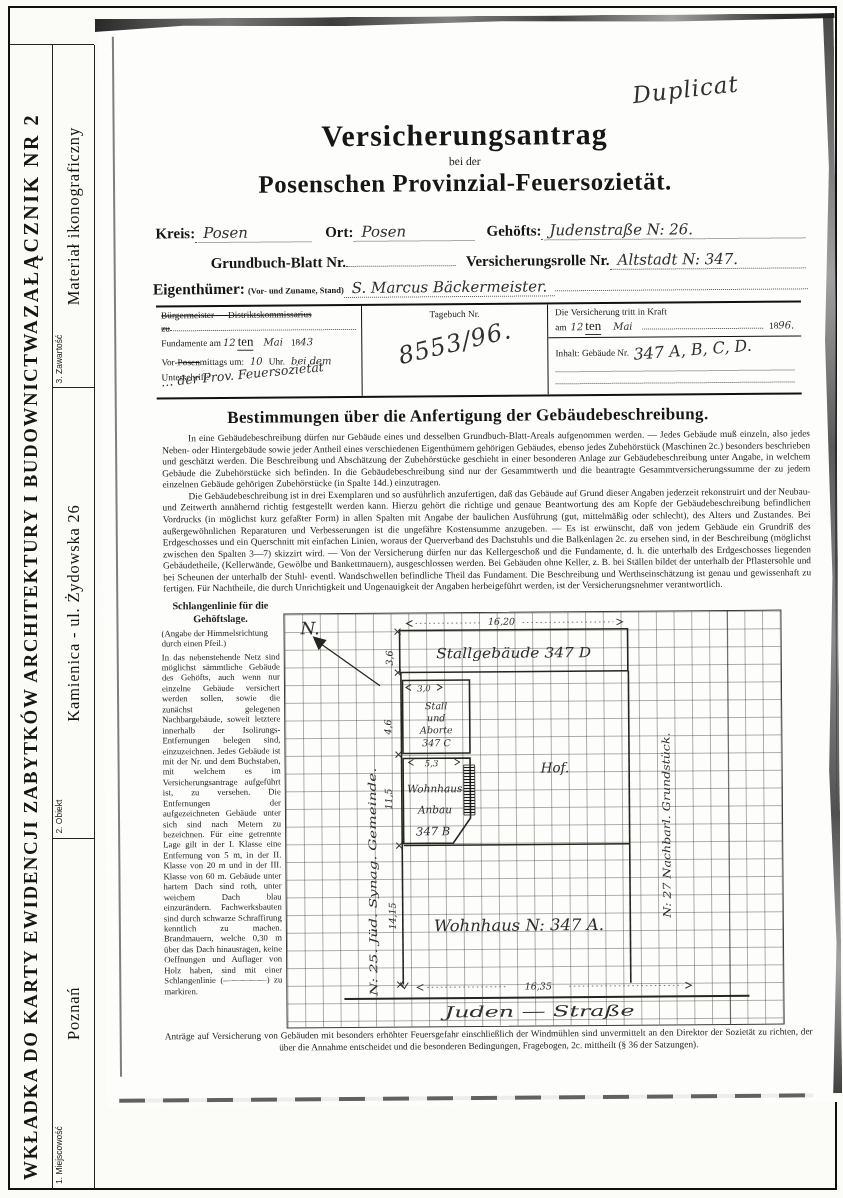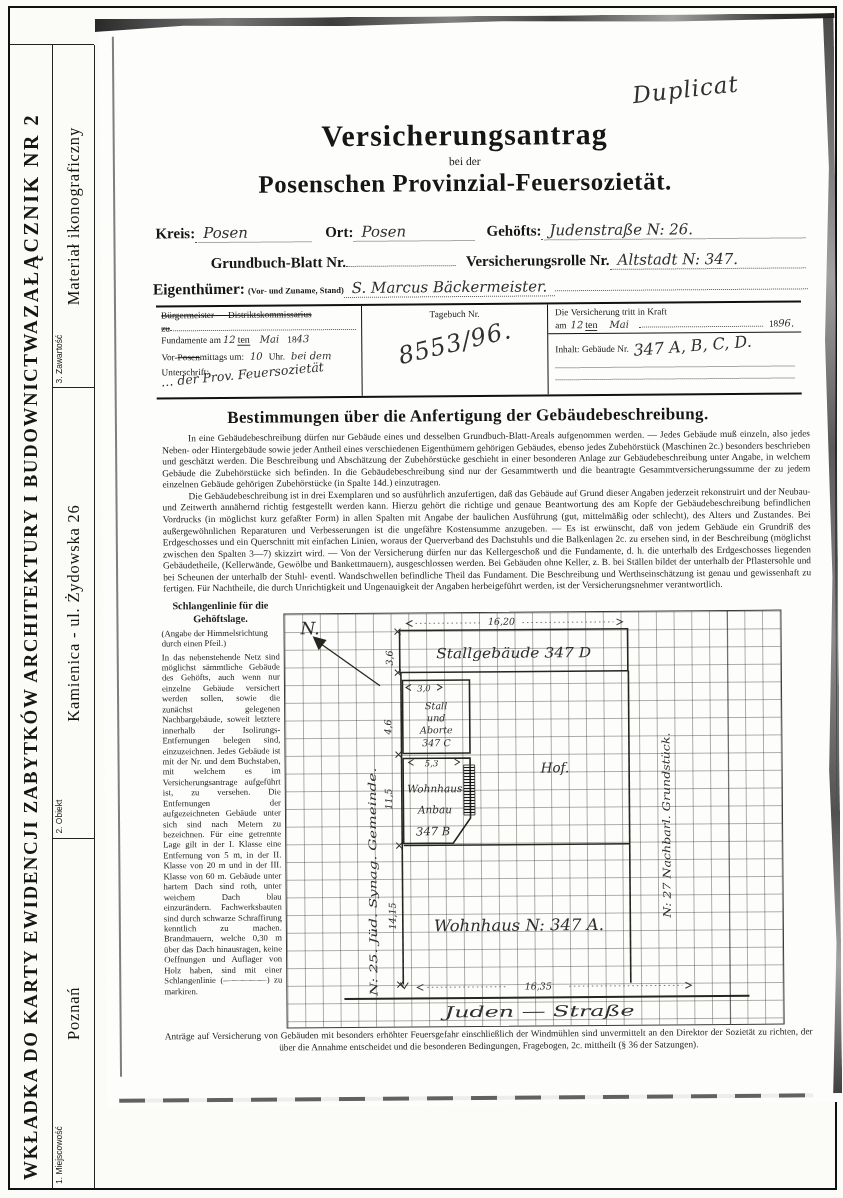--- a/index.html
+++ b/index.html
@@ -53,21 +53,21 @@
   
   .otable{left:55px;top:285px;width:645px;height:90px;display:flex;
           border-top:2px solid #111;border-bottom:2.5px solid #111;}
   .ocell{position:relative;font-size:9.3px;}
   .oc1{width:195px;padding:3px 5px;}
   .oc2{width:185px;border-left:1.2px solid #111;text-align:center;}
   .oc3{flex:1;border-left:1.2px solid #111;padding:3px 7px;}
   .strike{text-decoration:line-through;text-decoration-thickness:1.2px;}
   .oline{display:flex;align-items:baseline;margin-top:1px;}
   .hsm{font-size:10px;white-space:nowrap;}
-  .sup{font-size:10px;border-bottom:1px solid #333;margin:0 2px;}
+  .sup{font-size:13px;border-bottom:1px solid #333;margin:0 2px;}
   .journal{font-size:24px;transform:rotate(-13deg);display:inline-block;margin-top:10px;letter-spacing:1px;}
   .sigscrawl{position:absolute;left:4px;top:60px;font-size:12.5px;transform:rotate(-5deg);white-space:nowrap;}
   .c3rule{border-bottom:1.2px solid #111;margin:2px -7px 3px -7px;}
   .dotrow{border-bottom:1.2px dotted #555;height:11px;}
   .inhalt-hand{font-size:16px;transform:rotate(-4deg);display:inline-block;white-space:nowrap;}
 
   .rules-head{left:0;top:388px;width:732px;text-align:center;font-size:17px;font-weight:bold;letter-spacing:.3px;}
   .rules{left:60px;top:413px;width:648px;font-size:9.4px;line-height:1.23;text-align:justify;color:#1c1c1c;}
   .rules p{margin:0;text-indent:26px;}
 

